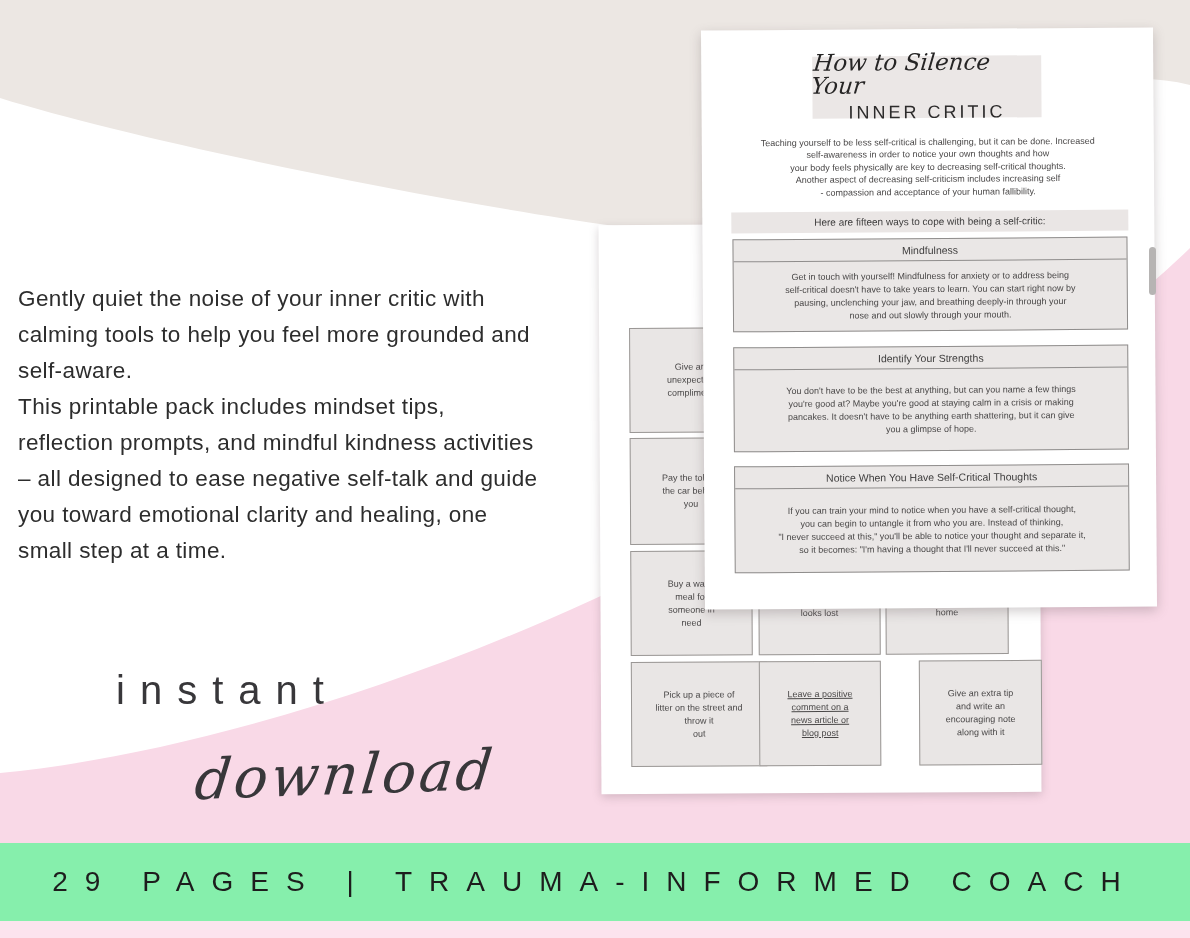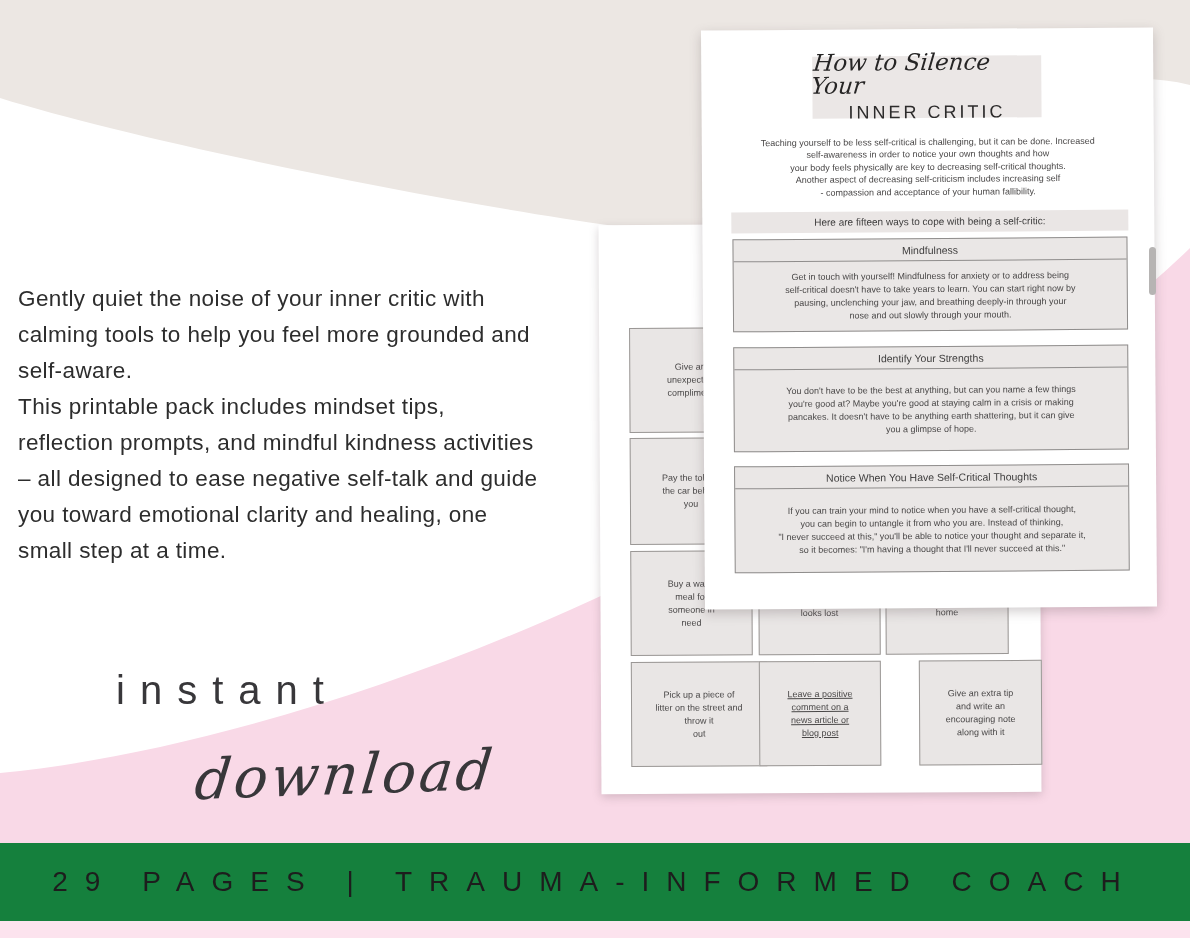--- a/index.html
+++ b/index.html
@@ -84,21 +84,21 @@
   }
   .card.frag { align-items:flex-start; padding-top:56px; }
 
   .scroll-thumb {
     position:absolute; left:1149px; top:247px; width:7px; height:48px;
     background:#b6b4b3; border-radius:4px; z-index:5;
   }
 
   .footer-bar {
     position:absolute; left:0; top:843px; width:1190px; height:78px;
-    background:#15803d; z-index:6;
+    background:#86efac; z-index:6;
     display:flex; align-items:center; justify-content:center;
   }
   .footer-text {
     font-size:28px; letter-spacing:17px; color:#1d1d1d; font-weight:500;
     white-space:nowrap;
   }
   .footer-strip {
     position:absolute; left:0; top:921px; width:1190px; height:17px;
     background:#fce3ee; z-index:6;
   }

